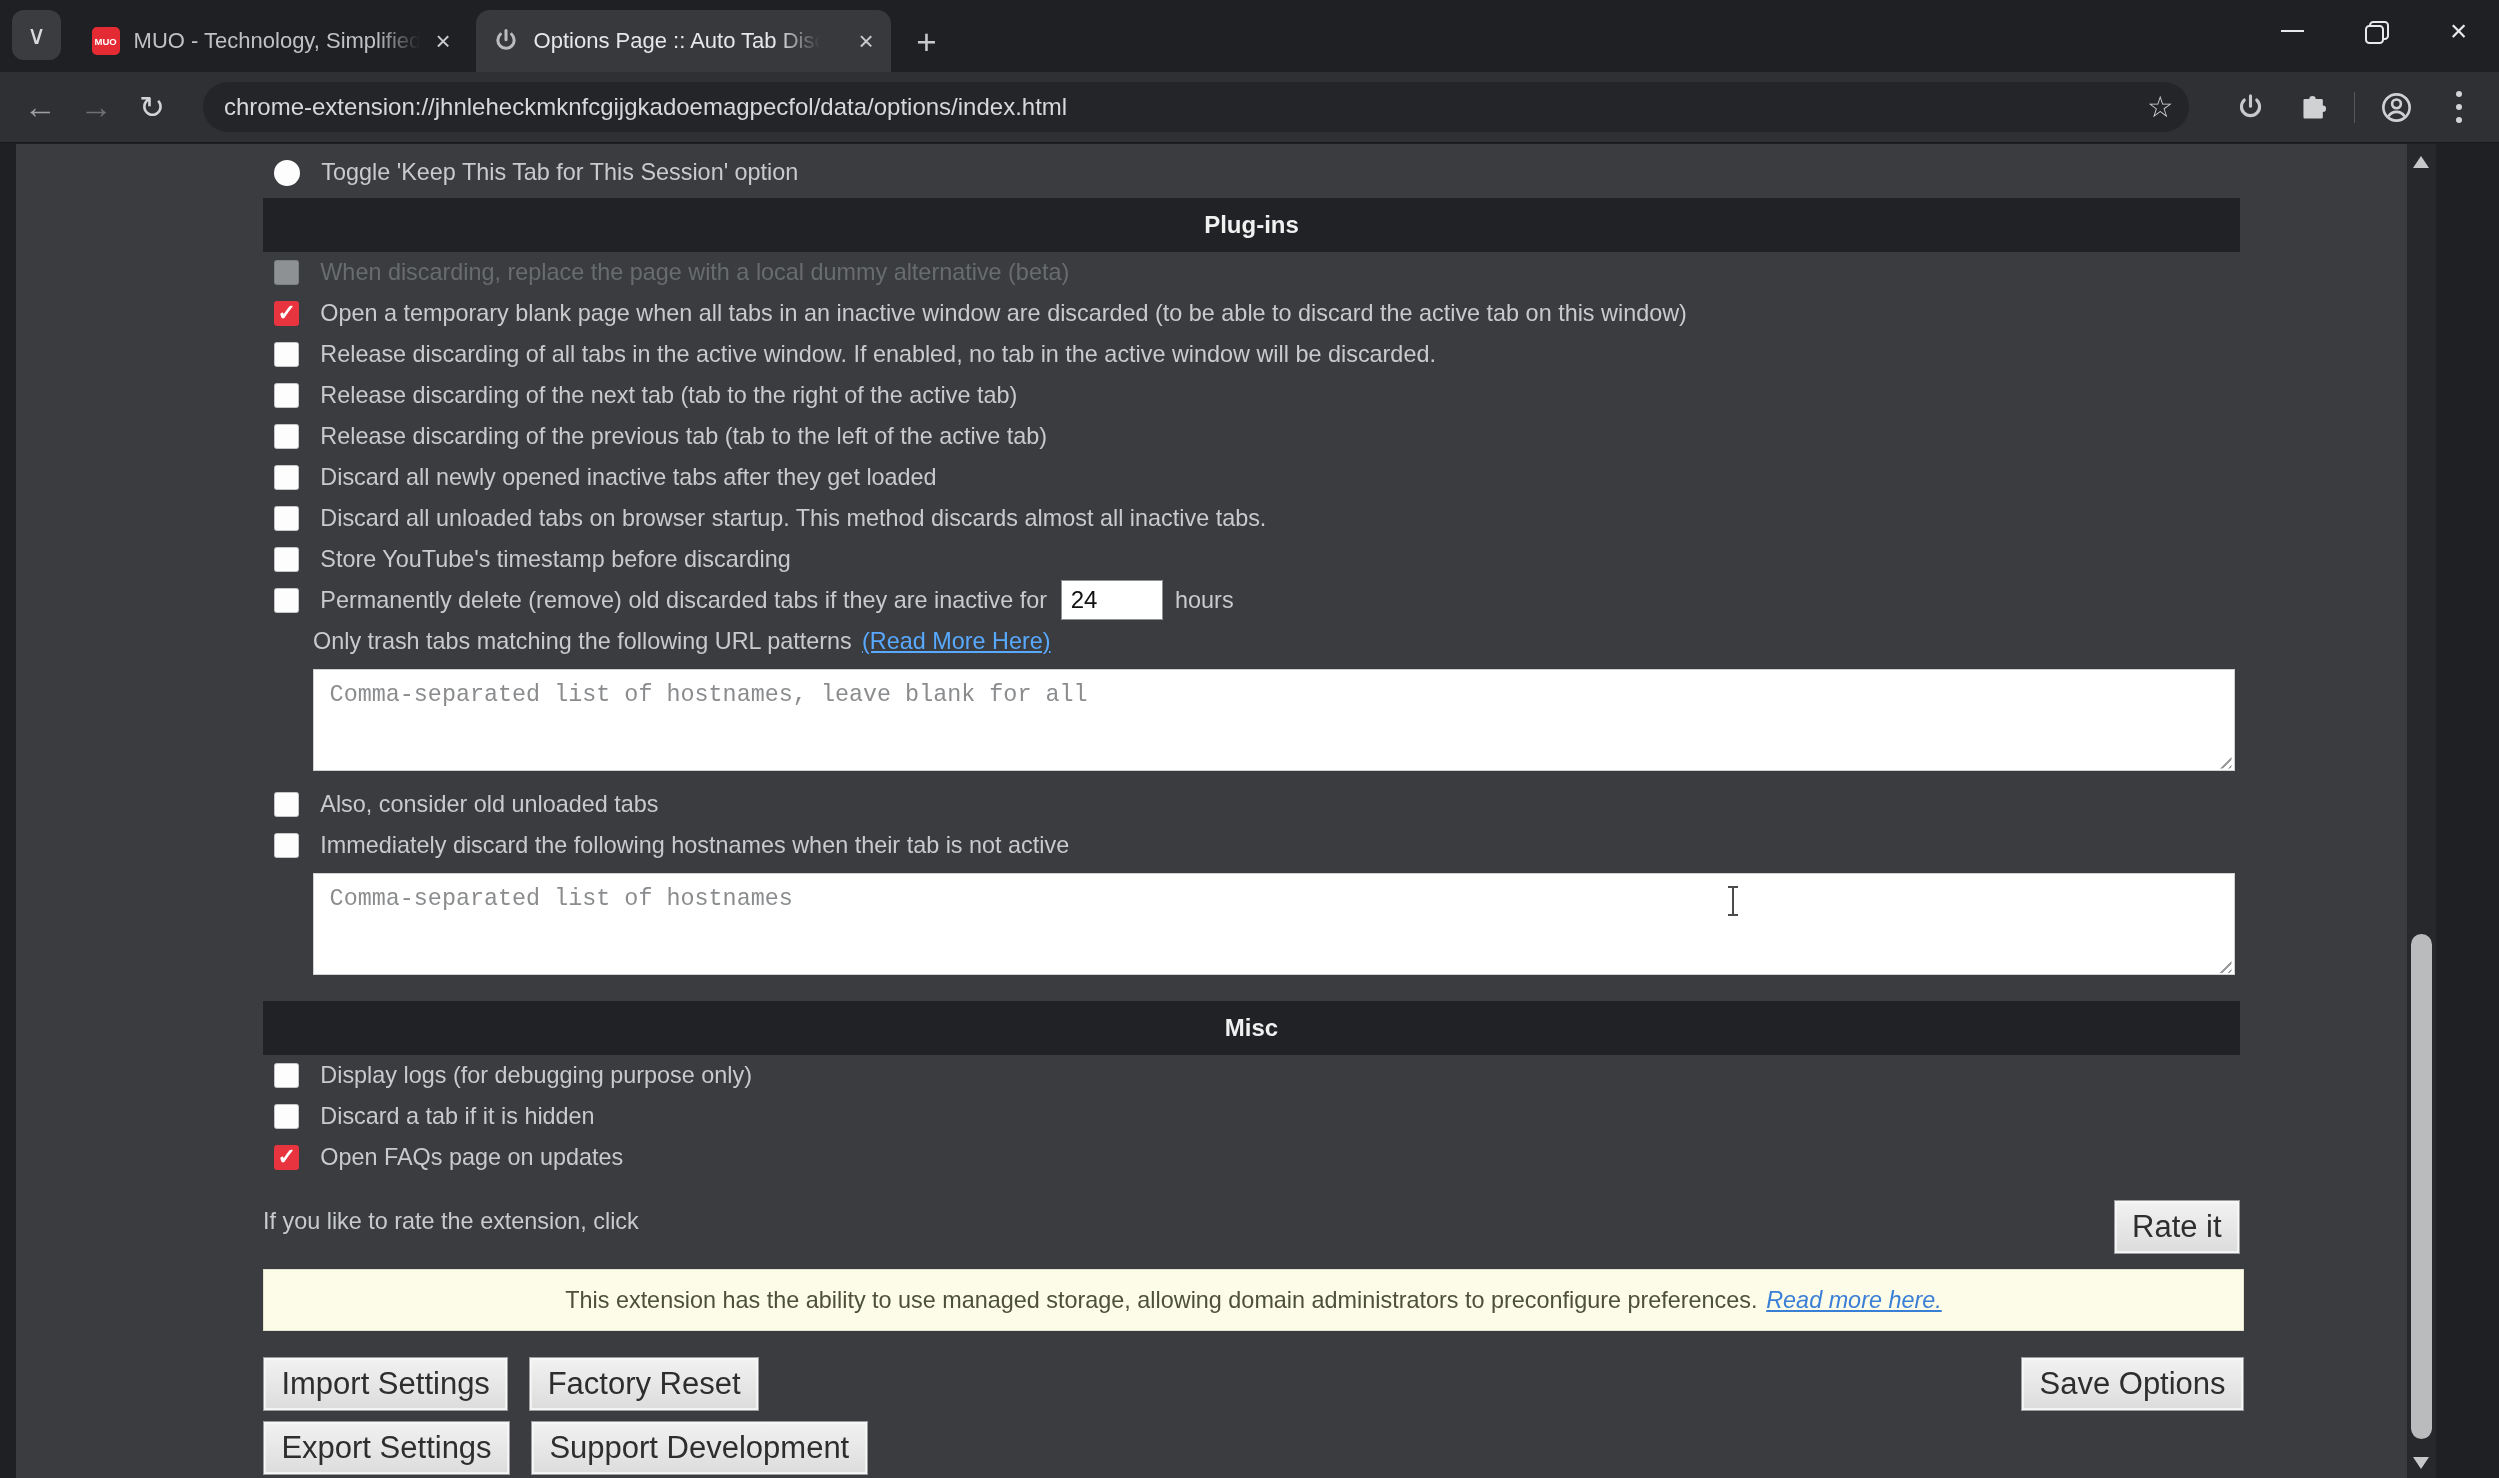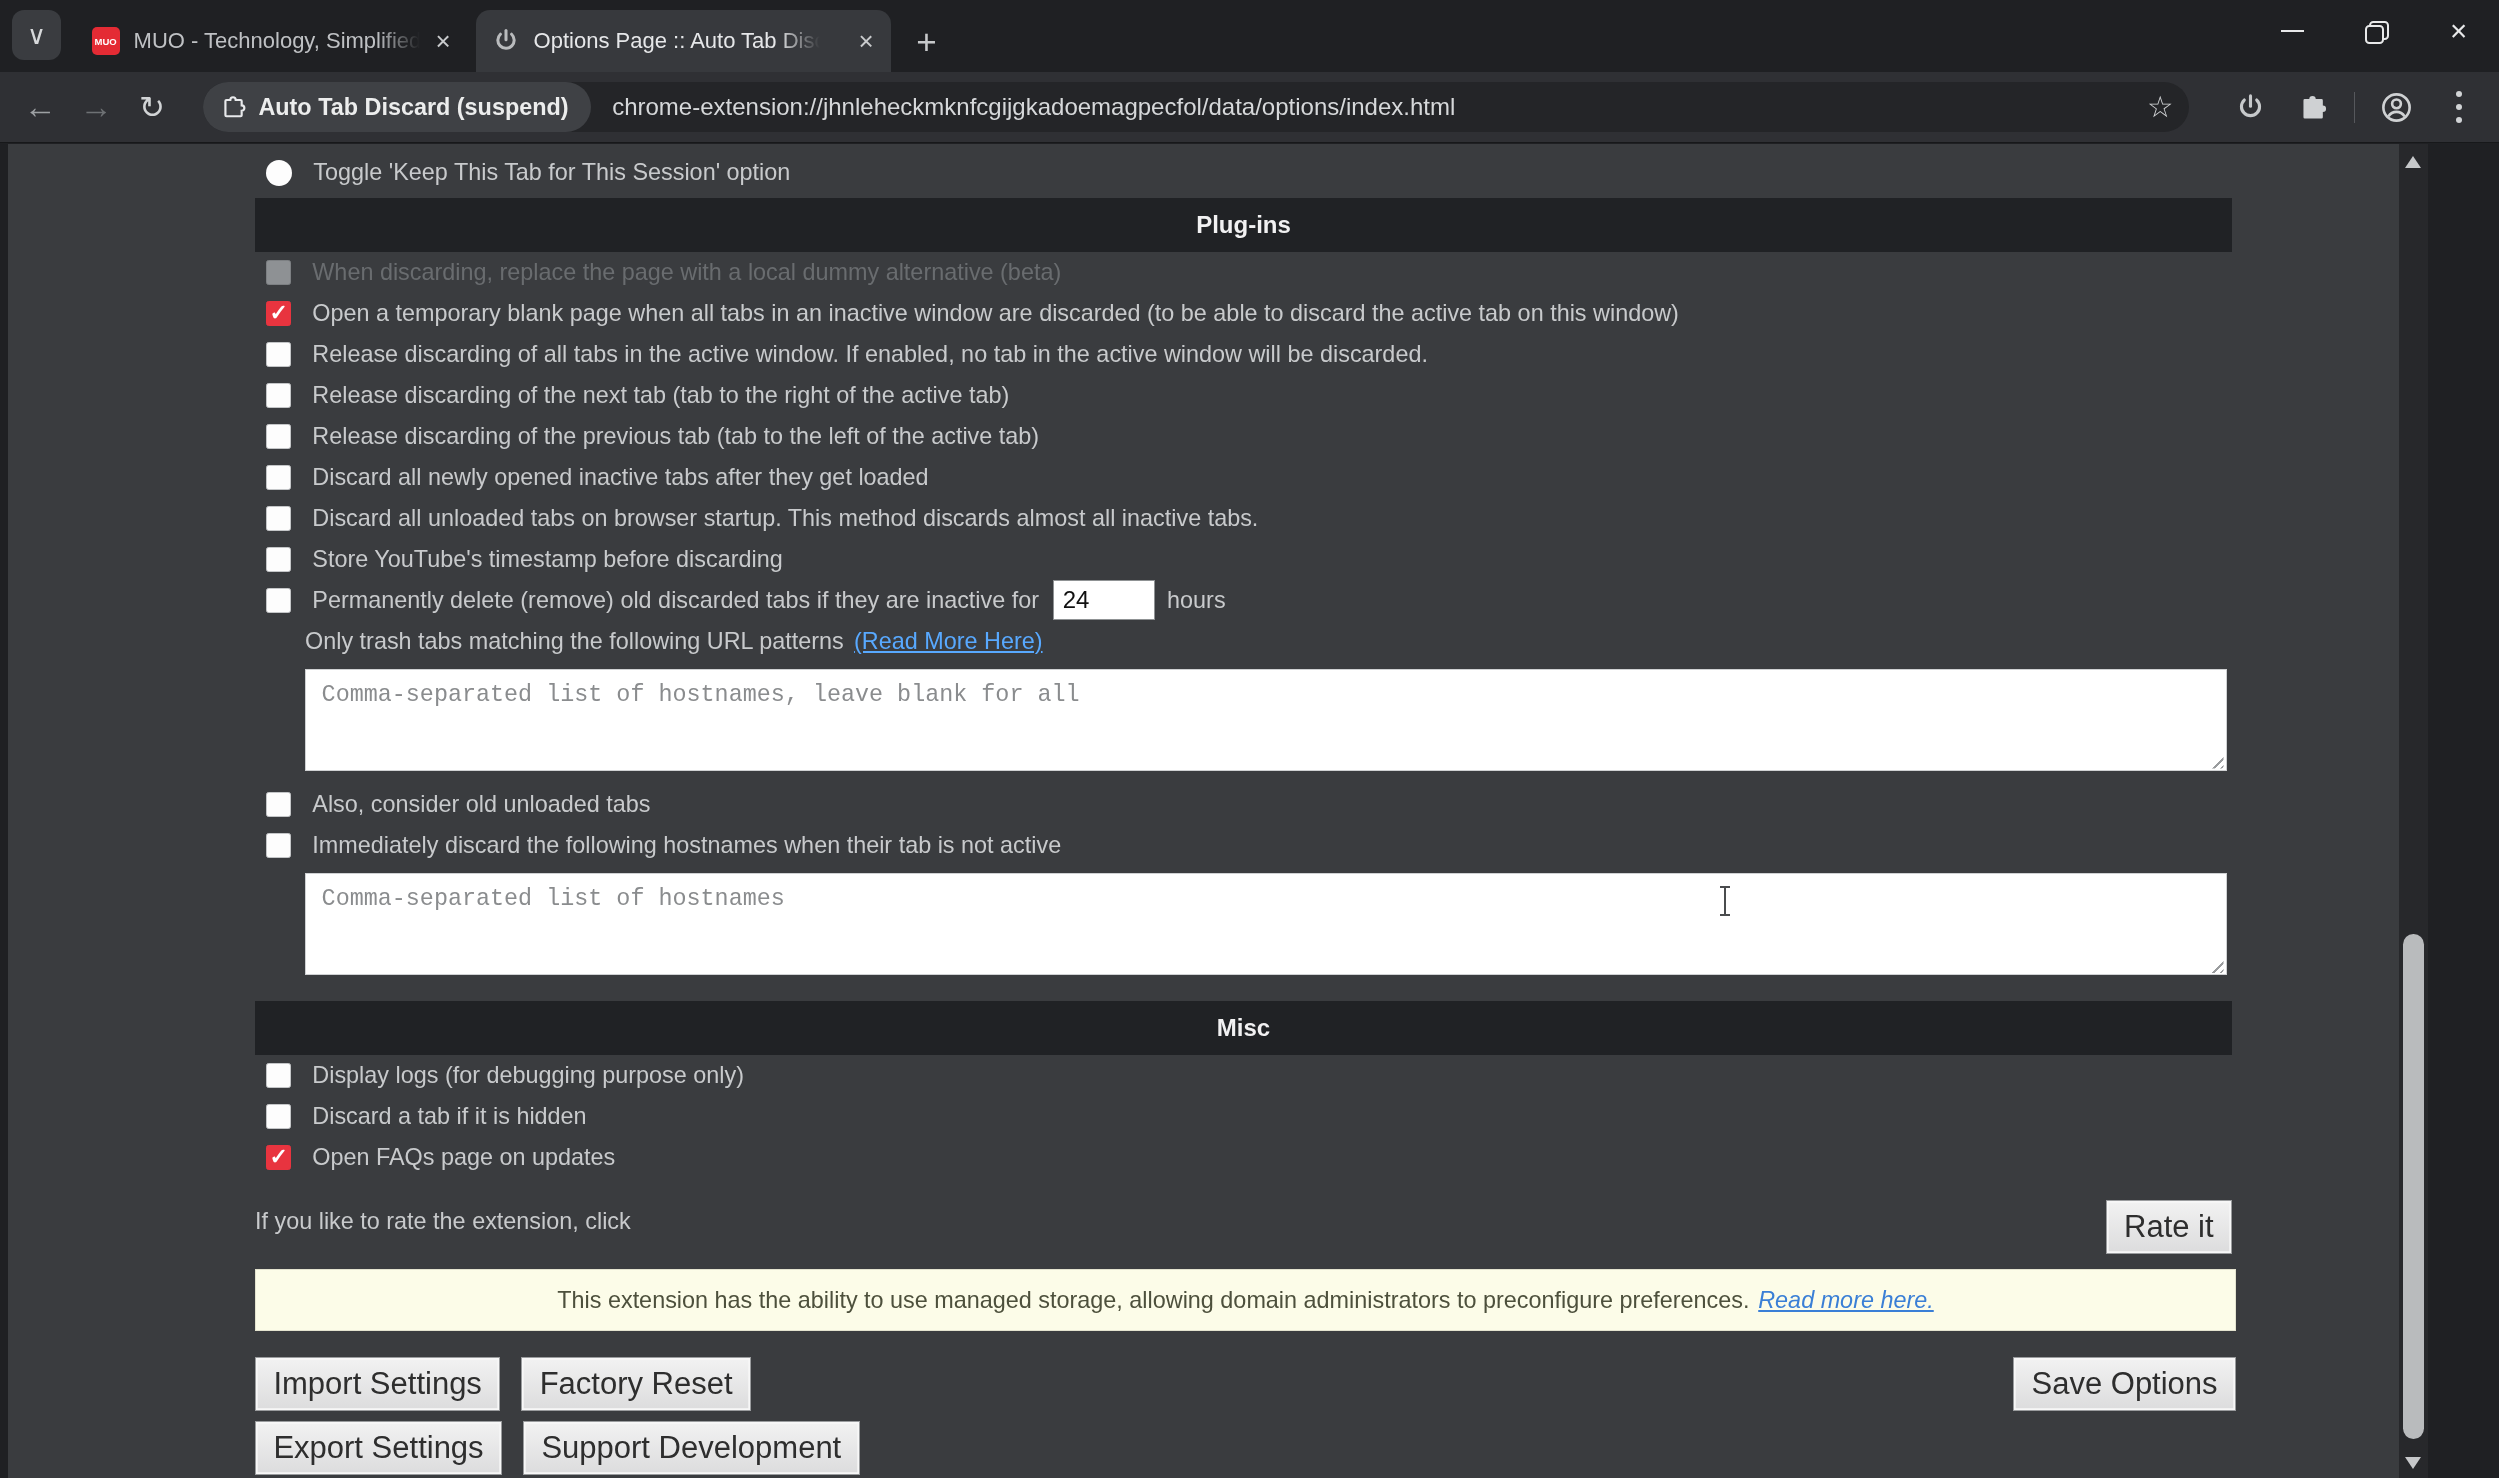--- a/index.html
+++ b/index.html
@@ -44,21 +44,21 @@
           gap:12px; padding:0 22.6px 0 17.4px; color:#eceded; font-size:23.4px; font-weight:bold; }
   .url { color:#d6d8da; font-size:24px; margin-left:21px; white-space:nowrap; }
   .omni-star { margin-left:auto; margin-right:15.6px; color:#d2d4d6; font-size:29.5px; }
   .tb-right { position:absolute; right:14px; top:10.4px; height:50px; display:flex; align-items:center; gap:8.7px; }
   .tb-ic { width:54px; height:50px; display:flex; align-items:center; justify-content:center; }
   .tb-sep { width:1.7px; height:31px; background:#56585c; margin:0 5.2px; }
   .kebab { display:flex; flex-direction:column; gap:7px; }
   .kebab i { width:6px; height:6px; border-radius:50%; background:#d2d4d6; }
 
   
-  .page { position:absolute; left:8px; top:144px; width:2420px; height:1335px; background:#3a3c3f; overflow:hidden; }
+  .page { position:absolute; left:16px; top:144px; width:2420px; height:1335px; background:#3a3c3f; overflow:hidden; }
   .content { position:absolute; left:247px; top:0; width:1977px; }
   .section-bar { width:100%; height:54px; background:#202225; color:#f1f1f2; font-weight:bold; font-size:24px;
                  display:flex; align-items:center; justify-content:center; }
   .opt-row { display:flex; align-items:center; height:41px; padding-left:11.3px;
              color:#c8cacc; font-size:23.4px; }
   .radio-row { height:33px; margin-top:12px; }
   .radio { width:26px; height:26px; border-radius:50%; background:#fdfdfd; margin-right:21px; flex:0 0 26px; }
   .cb { width:25px; height:25px; border-radius:2.6px; background:#fdfdfd; border:0.9px solid #c4c6c8;
         margin-right:21px; flex:0 0 25px; display:flex; align-items:center; justify-content:center; }
   .cb.checked { background:#e8343f; border-color:#e8343f; color:#fff; font-size:22px; font-weight:bold; }
@@ -144,28 +144,20 @@
       </div>
   </div>
 </div>
 
 <div class="toolbar">
   <div class="nav-icon back">←</div>
   <div class="nav-icon fwd">→</div>
   <div class="nav-icon reload">↻</div>
 
   <div class="omnibox">
-    <div class="chip">
-      <span>
-        <svg class="ic" width="26" height="26" viewBox="0 0 24 24">
-          <path d="M9.5 5.5a2.5 2.5 0 0 1 5 0H19a1 1 0 0 1 1 1v4a2.5 2.5 0 1 1 0 5v4a1 1 0 0 1-1 1H6a1 1 0 0 1-1-1V6.5a1 1 0 0 1 1-1z" fill="none" stroke="#e8e9eb" stroke-width="2"></path>
-        </svg>
-      </span>
-      <span>Auto Tab Discard (suspend)</span>
-    </div>
     <span class="url">chrome-extension://jhnleheckmknfcgijgkadoemagpecfol/data/options/index.html</span>
     <span class="omni-star">☆</span>
   </div>
 
   <div class="tb-right">
     <div class="tb-ic">
       <svg class="ic" width="31" height="31" viewBox="0 0 24 24">
         <path d="M12 3v8" stroke="#c7c9cb" stroke-width="2.4" stroke-linecap="round" fill="none"></path>
         <path d="M7.2 6.2a7 7 0 1 0 9.6 0" stroke="#c7c9cb" stroke-width="2.4" stroke-linecap="round" fill="none"></path>
       </svg>

